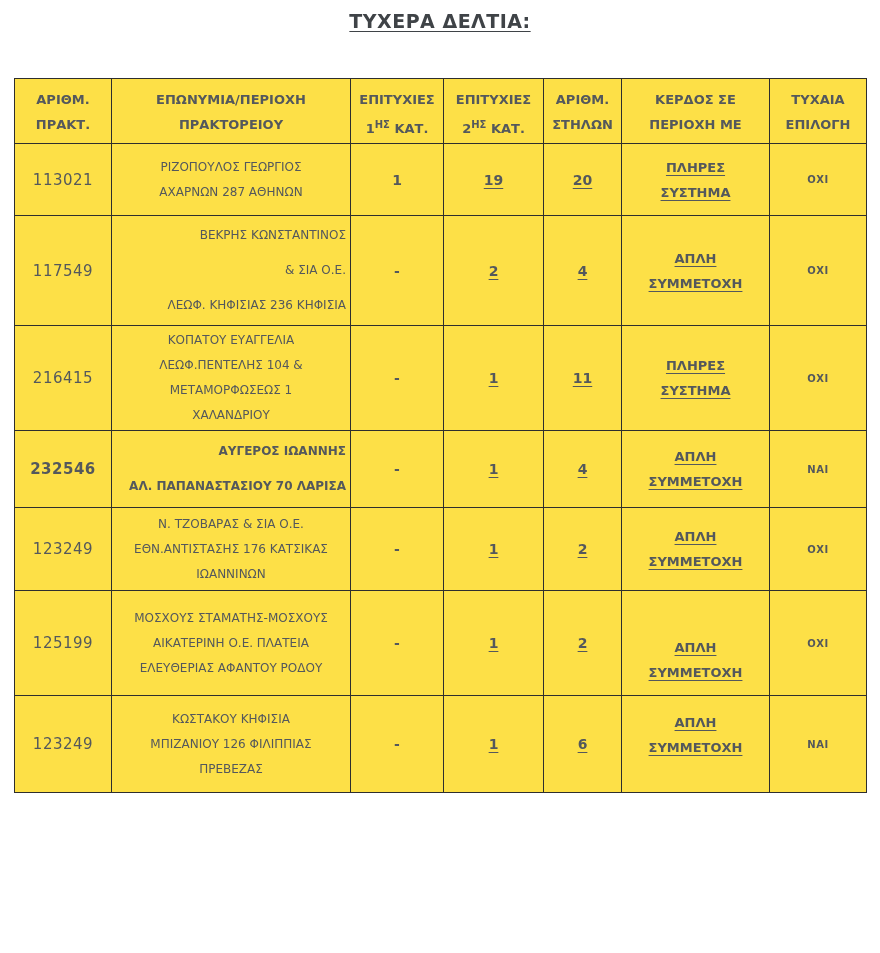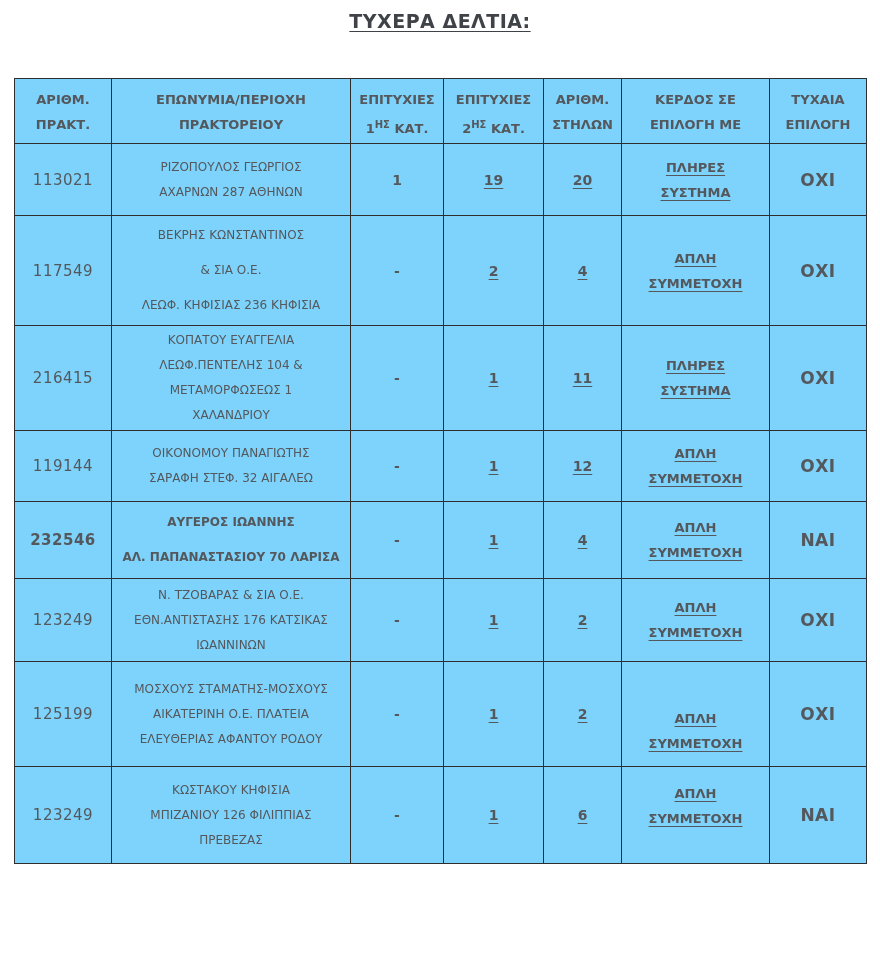--- a/index.html
+++ b/index.html
@@ -23,21 +23,21 @@
     color: #3f4347;
     letter-spacing: 0.5px;
   }
   .doc-title .u { text-decoration: underline; text-underline-offset: 3px; }
 
   table.lucky {
     border-collapse: collapse;
     table-layout: fixed;
     width: 852px;
     margin: 46px 0 0 14px;
-    background: #7dd3fc;
+    background: #fde047;
   }
   .lucky th, .lucky td {
     border: 1px solid #2e2e2e;
     text-align: center;
     color: #54585c;
     padding: 2px 4px;
     box-sizing: border-box;
     overflow: hidden;
   }
   .lucky th {
@@ -46,27 +46,27 @@
     font-size: 13px;
     font-weight: bold;
     line-height: 25px;
     height: 64px;
   }
   .lucky td { vertical-align: middle; }
   sup.hdr-sup { font-size: 10px; font-weight: bold; }
 
   .agency-num { font-size: 15px; font-weight: normal; letter-spacing: 0.5px; }
   .name-cell  { font-size: 12px; line-height: 25px; font-weight: normal; }
-  .name-cell.spread { line-height: 35px; }
+  .name-cell.spread { line-height: 35px; text-align: right; }
   .num-cell   { font-size: 14px; font-weight: bold; }
   .u          { text-decoration: underline; text-underline-offset: 3px; }
   .kerdos-cell { font-size: 13px; font-weight: bold; line-height: 25px; }
   .kerdos-cell .pad-down { margin-top: 34px; }
   .kerdos-cell .pad-up   { margin-bottom: 18px; }
-  .yn-cell    { font-size: 17px; font-weight: bold; letter-spacing: 0.5px; }
+  .yn-cell    { font-size: 10px; font-weight: bold; letter-spacing: 0.5px; }
 
   tr.r1 td { height: 72px; }
   tr.r2 td { height: 105px; }
   tr.r3 td { height: 100px; }
   tr.r4 td { height: 71px; }
   tr.r5 td { height: 77px; font-weight: bold; }
   tr.r6 td { height: 83px; }
   tr.r7 td { height: 105px; }
   tr.r8 td { height: 77px; }
   tr.r9 td { height: 97px; }
@@ -107,21 +107,21 @@
         <th>
           <div>ΕΠΙΤΥΧΙΕΣ</div>
           <div><span>2</span><sup class="hdr-sup">ΗΣ</sup><span> ΚΑΤ.</span></div>
         </th>
         <th>
           <div>ΑΡΙΘΜ.</div>
           <div>ΣΤΗΛΩΝ</div>
         </th>
         <th>
           <div>ΚΕΡΔΟΣ ΣΕ</div>
-          <div>ΕΠΙΛΟΓΗ ΜΕ</div>
+          <div>ΠΕΡΙΟΧΗ ΜΕ</div>
         </th>
         <th>
           <div>ΤΥΧΑΙΑ</div>
           <div>ΕΠΙΛΟΓΗ</div>
         </th>
       </tr>
     </thead>
     <tbody>
 
       <tr class="r1">
@@ -168,35 +168,20 @@
         <td class="num-cell">-</td>
         <td class="num-cell"><span class="u">1</span></td>
         <td class="num-cell"><span class="u">11</span></td>
         <td class="kerdos-cell">
           <div><span class="u">ΠΛΗΡΕΣ</span></div>
           <div><span class="u">ΣΥΣΤΗΜΑ</span></div>
         </td>
         <td class="yn-cell">ΟΧΙ</td>
       </tr>
 
-      <tr class="r4">
-        <td class="agency-num">119144</td>
-        <td class="name-cell">
-          <div>ΟΙΚΟΝΟΜΟΥ ΠΑΝΑΓΙΩΤΗΣ</div>
-          <div>ΣΑΡΑΦΗ ΣΤΕΦ. 32 ΑΙΓΑΛΕΩ</div>
-        </td>
-        <td class="num-cell">-</td>
-        <td class="num-cell"><span class="u">1</span></td>
-        <td class="num-cell"><span class="u">12</span></td>
-        <td class="kerdos-cell">
-          <div><span class="u">ΑΠΛΗ</span></div>
-          <div><span class="u">ΣΥΜΜΕΤΟΧΗ</span></div>
-        </td>
-        <td class="yn-cell">ΟΧΙ</td>
-      </tr>
 
       <tr class="r5">
         <td class="agency-num">232546</td>
         <td class="name-cell spread">
           <div>ΑΥΓΕΡΟΣ ΙΩΑΝΝΗΣ</div>
           <div>ΑΛ. ΠΑΠΑΝΑΣΤΑΣΙΟΥ 70 ΛΑΡΙΣΑ</div>
         </td>
         <td class="num-cell">-</td>
         <td class="num-cell"><span class="u">1</span></td>
         <td class="num-cell"><span class="u">4</span></td>

